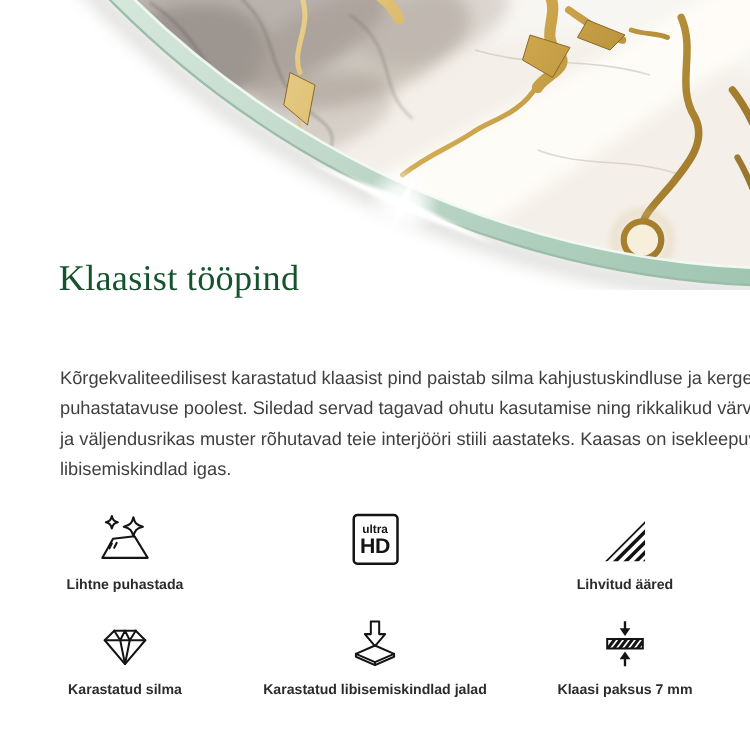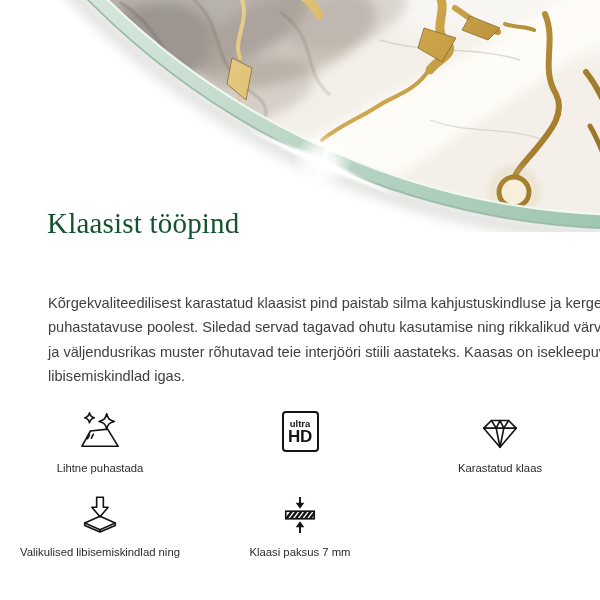--- a/index.html
+++ b/index.html
@@ -21,21 +21,21 @@
   .intro div{white-space:nowrap;}
   .features{
     position:absolute;left:0;top:410px;width:600px;
     display:flex;flex-wrap:wrap;
   }
   .feature{
     width:200px;display:flex;flex-direction:column;align-items:center;
     margin-bottom:19px;
   }
   .icon-box{height:42px;display:flex;align-items:flex-end;justify-content:center;}
-  .feature-label{margin-top:9px;font-size:11.3px;color:#2b2b2b;line-height:14px;}
+  .feature-label{margin-top:9px;font-size:11.3px;color:#2b2b2b;line-height:14px;font-weight:bold;}
   .uhd{
     width:33px;height:37px;border:2.6px solid #141414;border-radius:4px;
     display:flex;flex-direction:column;align-items:center;justify-content:center;
     color:#141414;
   }
   .uhd-top{font-size:9.5px;font-weight:600;line-height:10px;}
   .uhd-bottom{font-size:17px;font-weight:800;line-height:15px;letter-spacing:-.3px;}
   svg .ln{stroke:#141414;fill:none;stroke-width:1.7;stroke-linejoin:round;stroke-linecap:round;}
 </style>
 </head>
@@ -166,42 +166,61 @@
 
   <div class="feature">
     <div class="icon-box">
       <div class="uhd">
         <span class="uhd-top">ultra</span>
         <span class="uhd-bottom">HD</span>
       </div>
     </div>
   </div>
 
+  <div class="feature">
+    <div class="icon-box">
+      <svg width="38" height="38" viewBox="0 0 40 40">
+        <defs>
+            <clipPath id="triClip">
+              <polygon points="3,37 37,3 37,37"></polygon>
+            </clipPath>
+          </defs>
+        <g clip-path="url(#triClip)" stroke="#141414" stroke-width="3">
+          <line x1="3" y1="37" x2="37" y2="3"></line>
+          <line x1="7.4" y1="41.4" x2="41.4" y2="7.4"></line>
+          <line x1="11.8" y1="45.8" x2="45.8" y2="11.8"></line>
+          <line x1="16.2" y1="50.2" x2="50.2" y2="16.2"></line>
+          <line x1="20" y1="54" x2="54" y2="20"></line>
+        </g>
+      </svg>
+    </div>
+    <div class="feature-label">Lihvitud ääred</div>
+  </div>
 
   <div class="feature">
     <div class="icon-box">
       <svg width="42" height="40" viewBox="0 0 44 40">
         <path class="ln" d="M13,8 L31,8 L39,16 L22,36 L5,16 Z"></path>
         <path class="ln" d="M5,16 L39,16"></path>
         <path class="ln" d="M13,8 L18,16 L22,8 L26,16 L31,8"></path>
         <path class="ln" d="M18,16 L22,36 M26,16 L22,36"></path>
       </svg>
     </div>
-    <div class="feature-label">Karastatud klaas</div>
+    <div class="feature-label">Karastatud silma</div>
   </div>
 
   <div class="feature">
     <div class="icon-box">
       <svg width="42" height="45" viewBox="0 0 44 46">
         <polygon class="ln" points="22,26 38,33 22,40 6,33"></polygon>
         <path class="ln" d="M6,33 L6,35.5 L22,42.5 L38,35.5 L38,33 M22,40 L22,42.5"></path>
         <path class="ln" d="M18.5,6 L25.5,6 L25.5,16.5 L30.5,16.5 L22,26.5 L13.5,16.5 L18.5,16.5 Z" fill="#ffffff"></path>
       </svg>
     </div>
-    <div class="feature-label">Valikulised libisemiskindlad ning</div>
+    <div class="feature-label">Karastatud libisemiskindlad jalad</div>
   </div>
 
   <div class="feature">
     <div class="icon-box">
       <svg width="38" height="42" viewBox="0 0 40 44">
         <defs>
             <clipPath id="barClip">
               <rect x="5" y="18" width="30" height="8"></rect>
             </clipPath>
           </defs>

